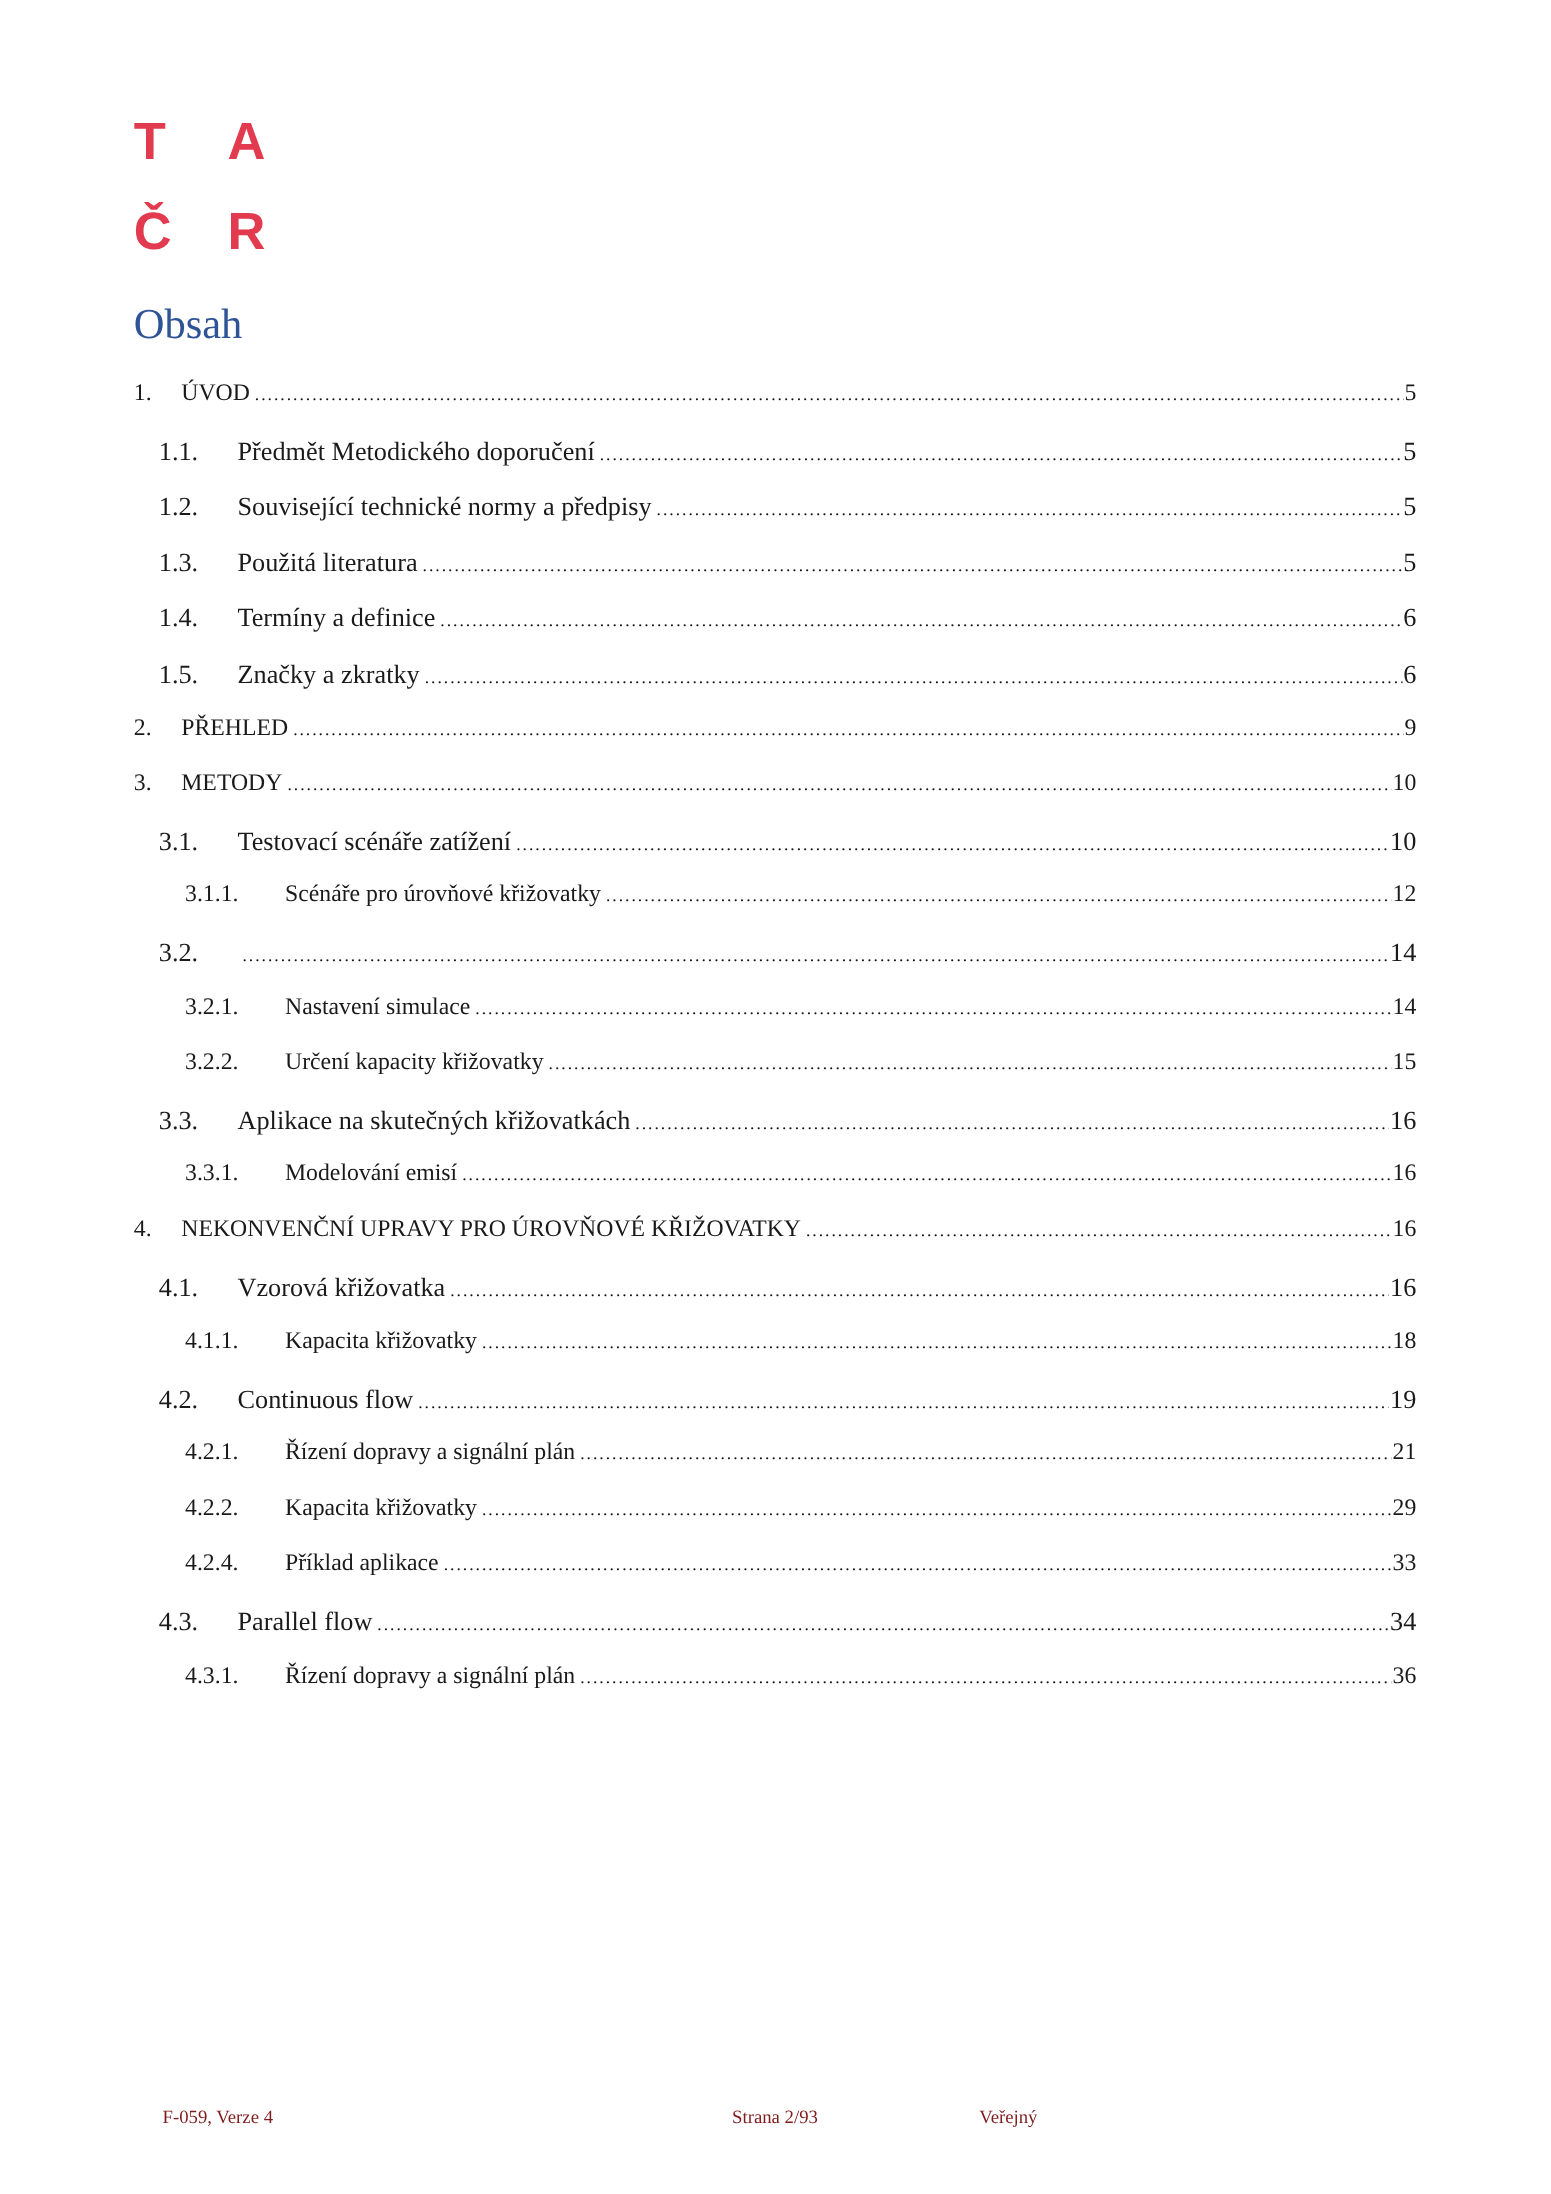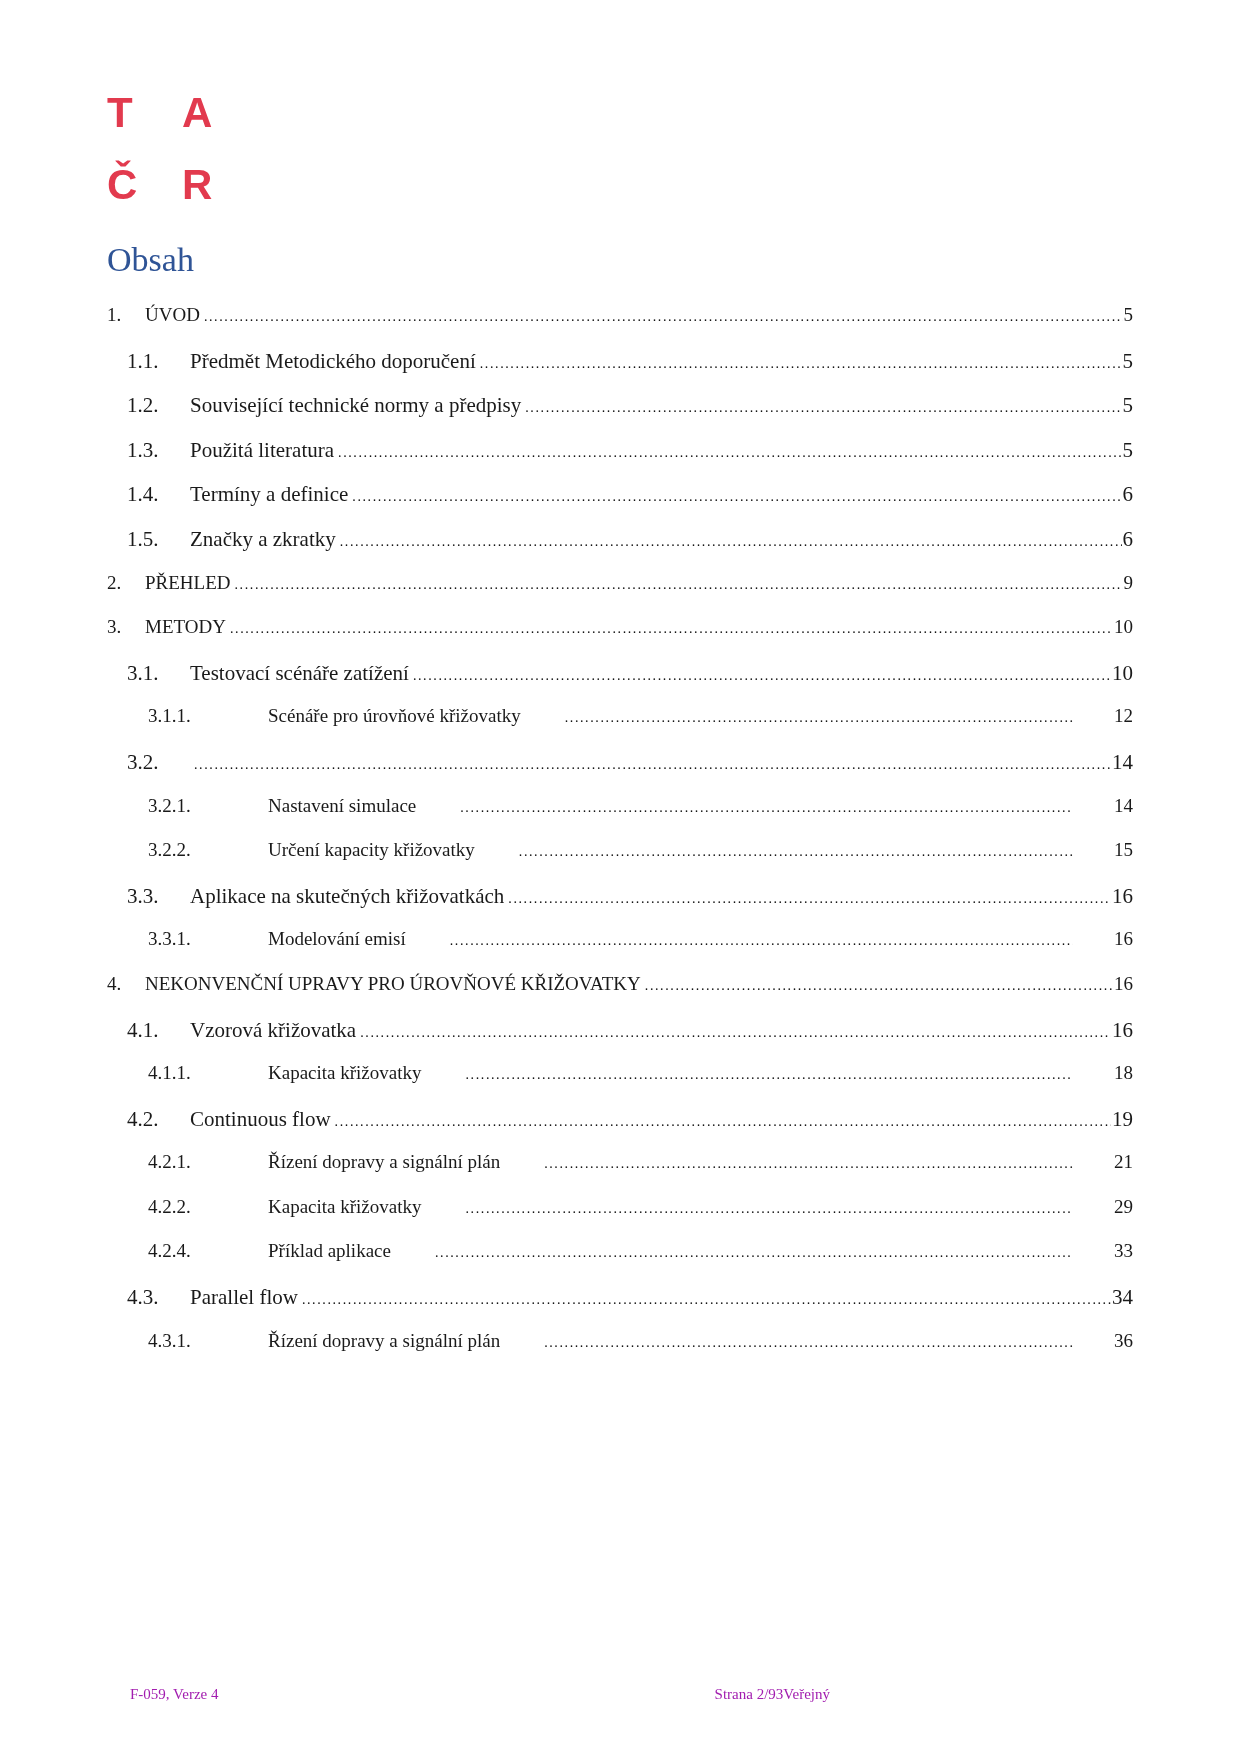--- a/index.html
+++ b/index.html
@@ -56,32 +56,32 @@
     color:#111;
   }
   .toc-row .dots::after{
     content:"......................................................................................................................................................................................................................................................................................................................";
   }
   .toc-row .pg{flex:none;text-align:right;}
   .lvl1{font-size:19px;}
   .lvl1 .num{width:38px;}
   .lvl2{font-size:21px;padding-left:20px;}
   .lvl2 .num{width:63px;}
-  .lvl3{font-size:19px;padding-left:41px;gap:40px;}
+  .lvl3{font-size:19px;padding-left:41px;}
   .lvl3 .num{width:80px;}
   
   .footer{
     position:absolute;left:0;right:0;top:1686px;
     padding:0 131px 0 130px;
     display:flex;
     font-size:15px;
-    color:#a21caf;
+    color:#7f1d1d;
   }
   .footer .f-left{flex:1;text-align:left;}
-  .footer .f-center{flex:1;text-align:right;}
+  .footer .f-center{flex:1;text-align:center;}
   .footer .f-right{flex:1;text-align:left;}
 </style>
 </head>
 <body>
 
 <div class="page">
 
   <div class="logo">
     <span>T</span>
     <span>A</span>

